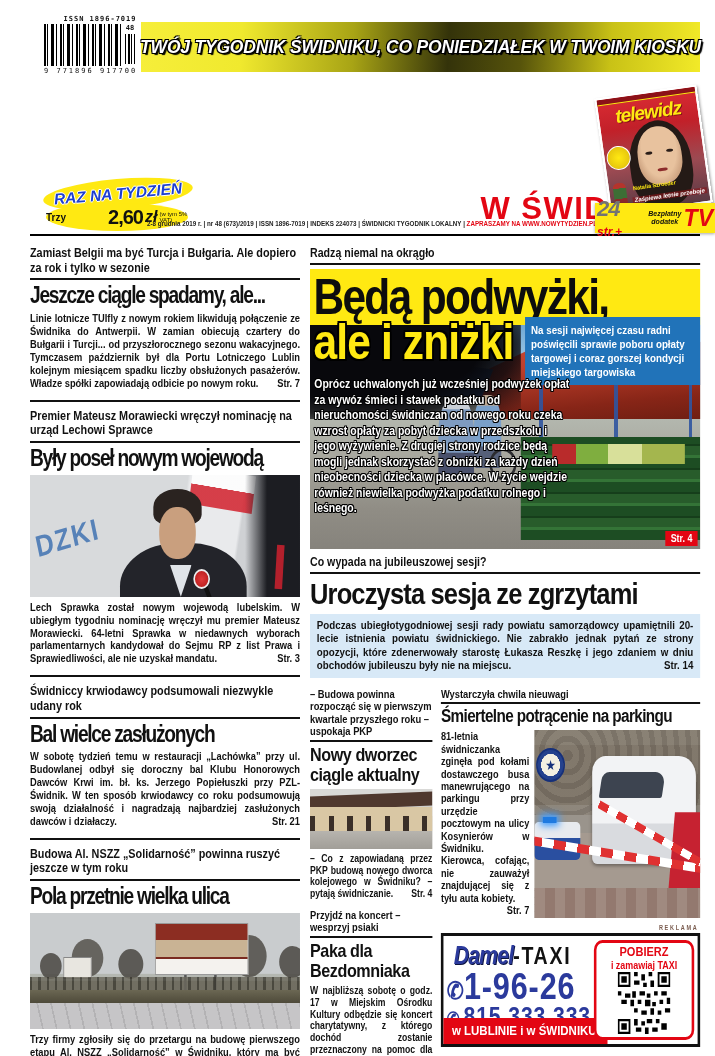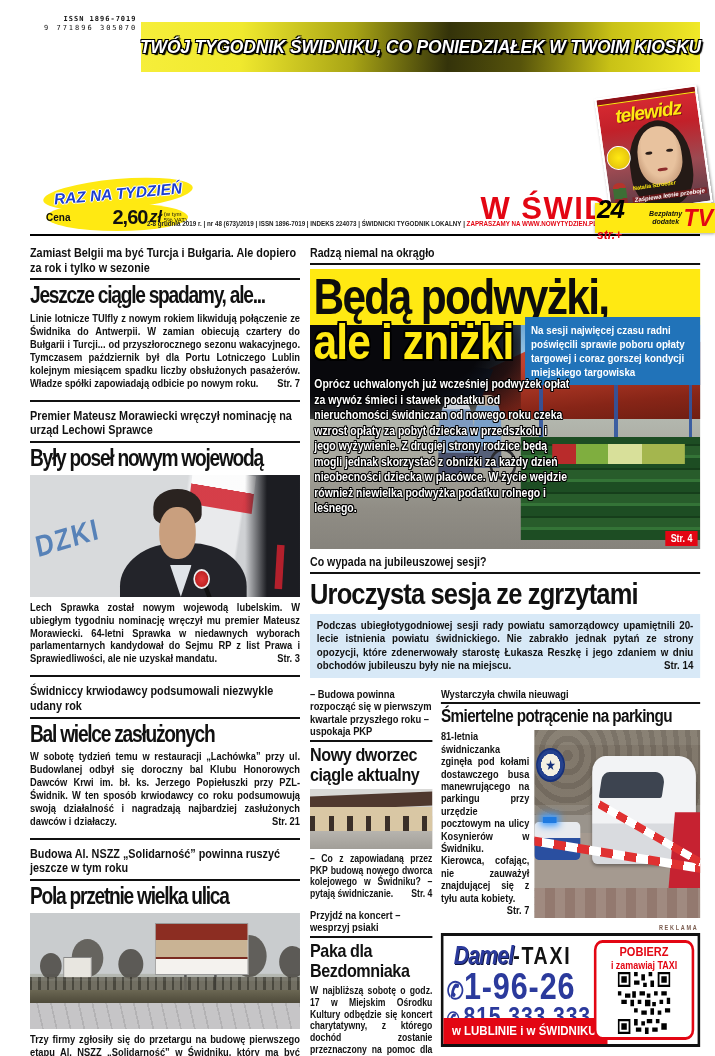--- a/index.html
+++ b/index.html
@@ -58,21 +58,21 @@
   .tv-lips { position:absolute; left:18px; top:42px; width:10px; height:3px; background:#8c2b2b; border-radius:40%; }
   .tv-badge-circle { position:absolute; left:2px; top:48px; width:24px; height:24px; border-radius:50%;
     background:radial-gradient(#ffe912,#dcb70c); border:1px solid #fff; }
   .tv-smallperson { position:absolute; left:4px; bottom:4px; width:13px; height:26px; border-radius:5px 5px 2px 2px;
     background:linear-gradient(180deg,#b5342c 0 20%,#3d6e35 21% 60%,#8c2b2b 61%); }
   .tv-line1 { position:absolute; left:24px; bottom:20px; color:#ffe912; font-size:5.5px; font-weight:bold; }
   .tv-line2 { position:absolute; left:22px; bottom:8px; color:#fff; font-size:6px; font-weight:bold; font-style:italic;
     background:rgba(140,20,25,.6); padding:0 2px; }
   .tv-strip { position:absolute; left:0; bottom:0; width:120px; height:30px; background:#ffe912; z-index:3;
     display:flex; align-items:center; justify-content:space-between; padding:0 2px; box-shadow:0 1px 3px rgba(0,0,0,.35); }
-  .tv-pages-num { color:#000000; font-weight:bold; font-style:italic; font-size:26px; letter-spacing:-1px; }
+  .tv-pages-num { color:#737373; font-weight:bold; font-style:italic; font-size:22px; letter-spacing:-1px; }
   .tv-pages-suffix { color:#e30613; font-weight:bold; font-style:italic; font-size:12px; }
   .tv-free { width:40px; font-size:7px; font-style:italic; font-weight:bold; line-height:1.1; text-align:center; }
   .tv-tv { color:#e30613; font-weight:bold; font-style:italic; font-size:23px; }
 
   .dateline { position:absolute; right:118px; top:219px; font-size:8px; font-weight:bold; color:#222; white-space:nowrap;
     transform:scaleX(.78); transform-origin:100% 0; }
   .dateline .red { color:#e30613; }
   .head-rule { position:absolute; left:30px; top:234px; width:670px; height:2px; background:#000; }
 
   
@@ -212,33 +212,40 @@
   .qr-l2 { color:#e30613; font-weight:bold; font-size:10.5px; line-height:1.1; }
   .qr-svg { margin-top:1px; }
 </style>
 </head>
 <body>
 
 <div class="page">
 
   <div class="barcode-area">
     <div class="bc-issn">ISSN 1896-7019</div>
-    <div class="bc-num">9 771896 305070</div>
+    <div class="bc-row">
+      <div class="bc-bars"></div>
+      <div class="bc-side">
+        <span class="bc-48">48</span>
+        <div class="bc-minibars"></div>
+      </div>
+    </div>
+    <div class="bc-num">9 771896 917700</div>
   </div>
 
   <div class="top-banner">
     <span>TWÓJ TYGODNIK ŚWIDNIKU, CO PONIEDZIAŁEK W TWOIM KIOSKU</span>
   </div>
 
   <div class="mast-sub">W ŚWIDNIKU</div>
   <div class="freq-badge">
     <span>RAZ NA TYDZIEŃ</span>
   </div>
   <div class="price-badge">
-    <span class="pr-cena">Cena</span>
+    <span class="pr-cena">Trzy</span>
     <span class="pr-val">2,60</span>
     <span class="pr-zl">zł</span>
     <span class="pr-vat">(w tym 5% VAT)</span>
   </div>
 
   <div class="tv-promo">
     <div class="tv-cover">
       <div class="tv-topline"></div>
       <div class="tv-title">telewidz</div>
       <div class="tv-hair"></div>

